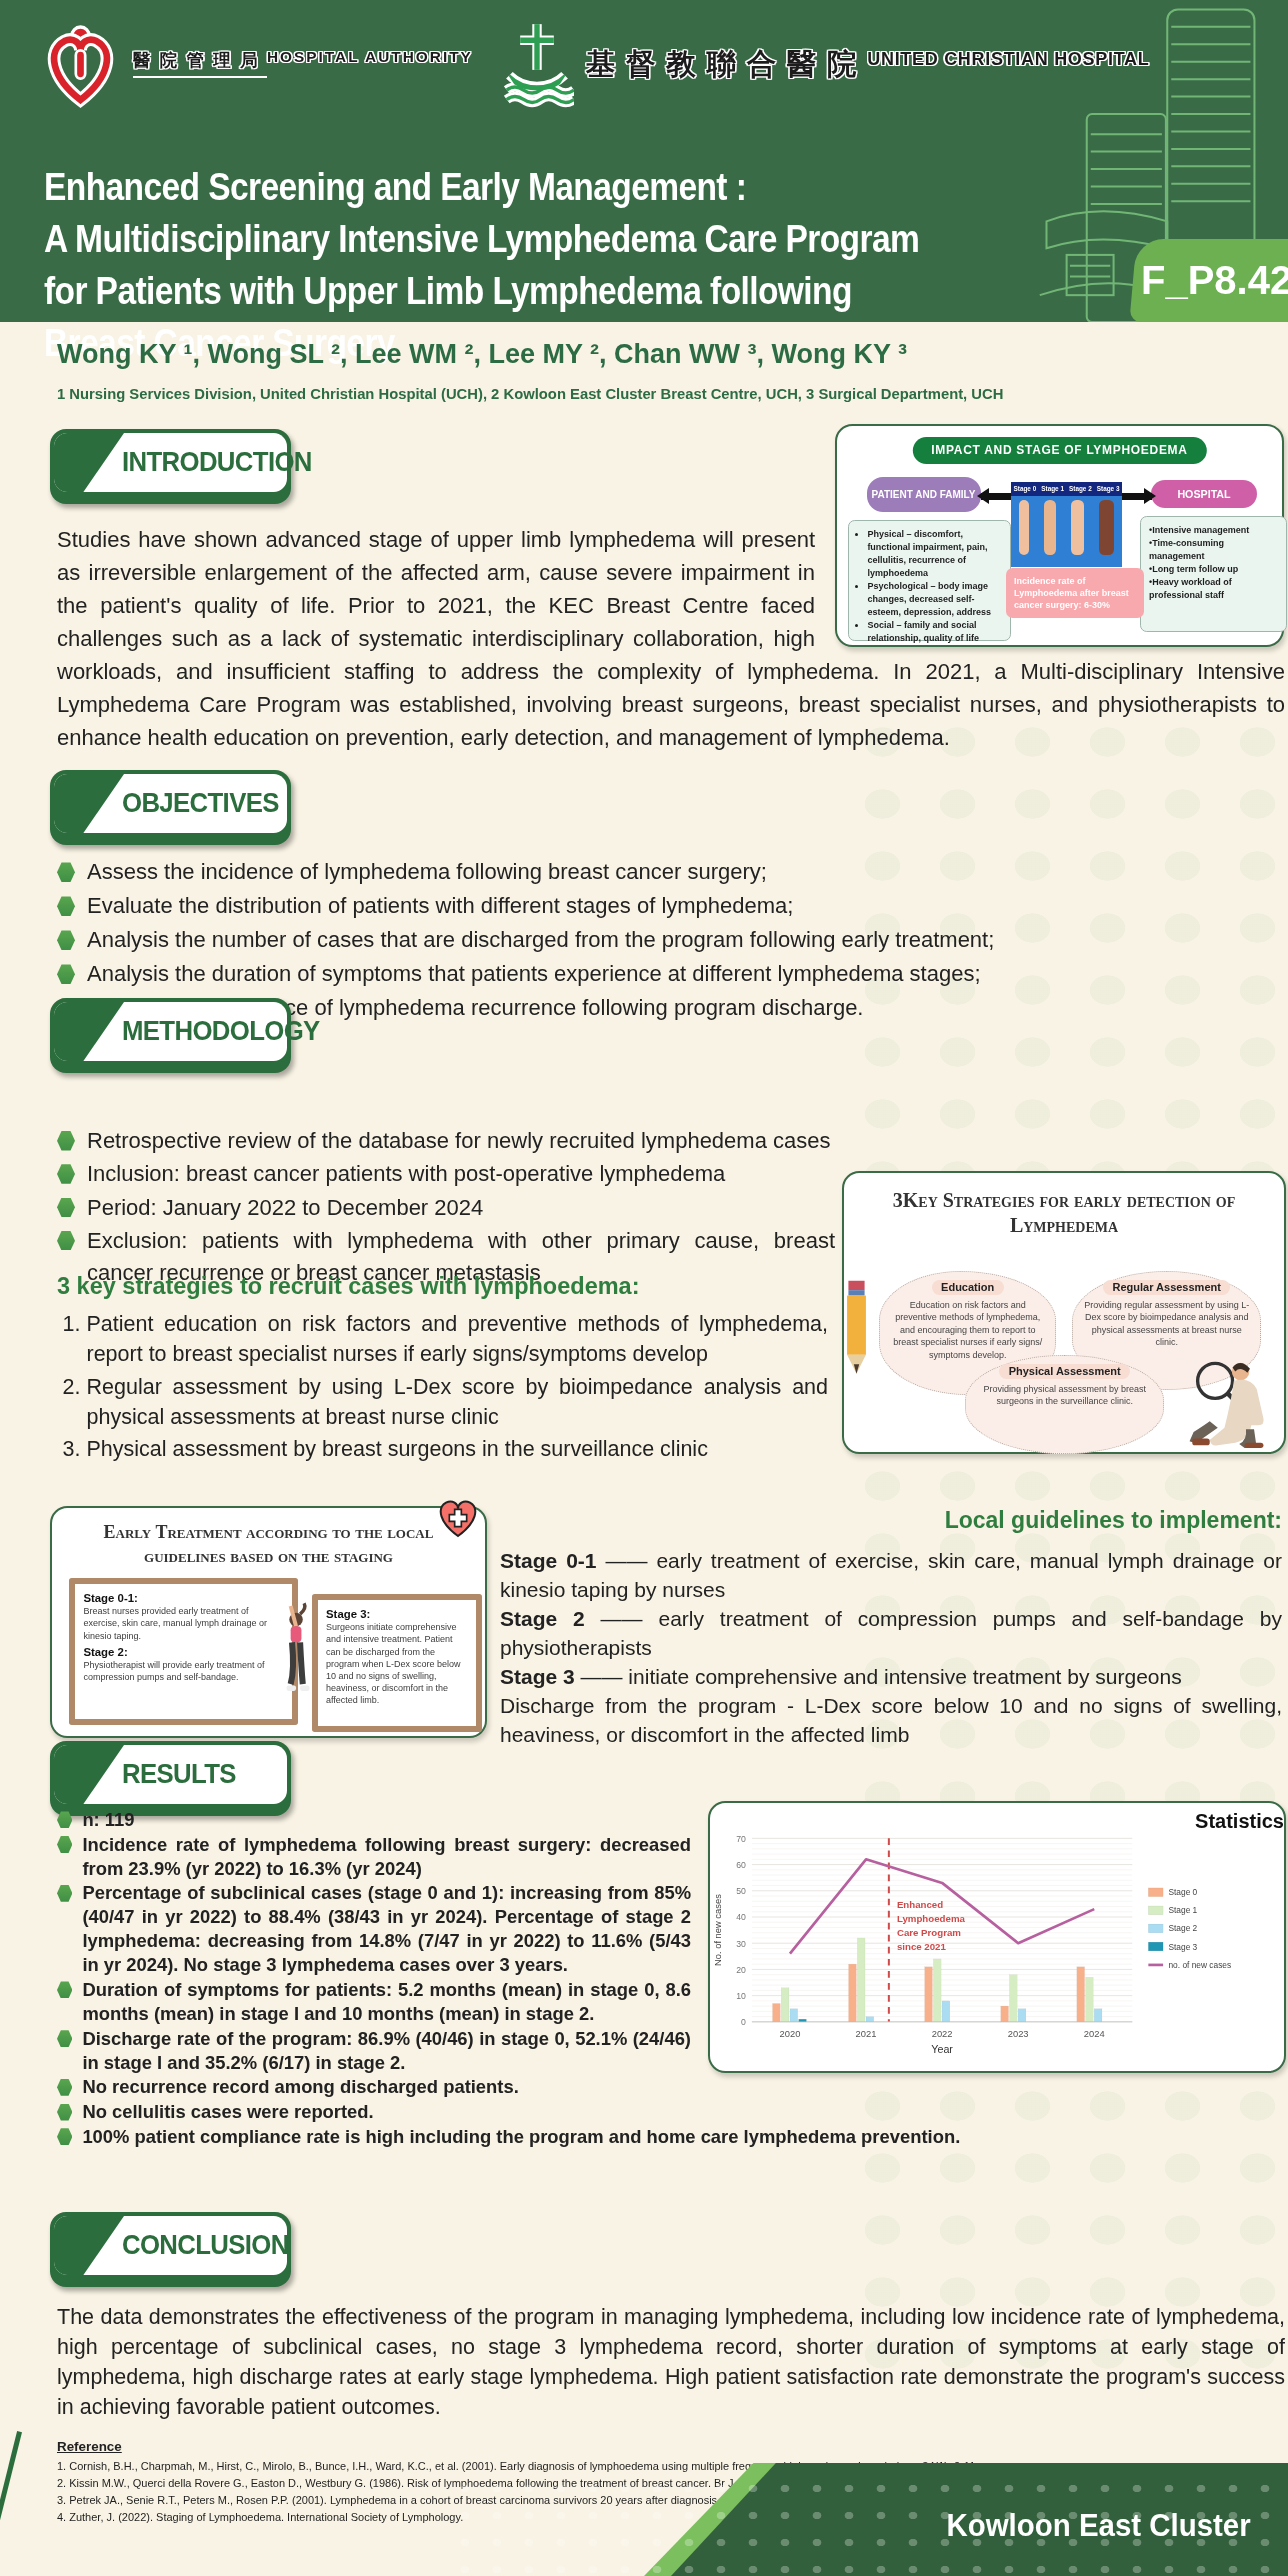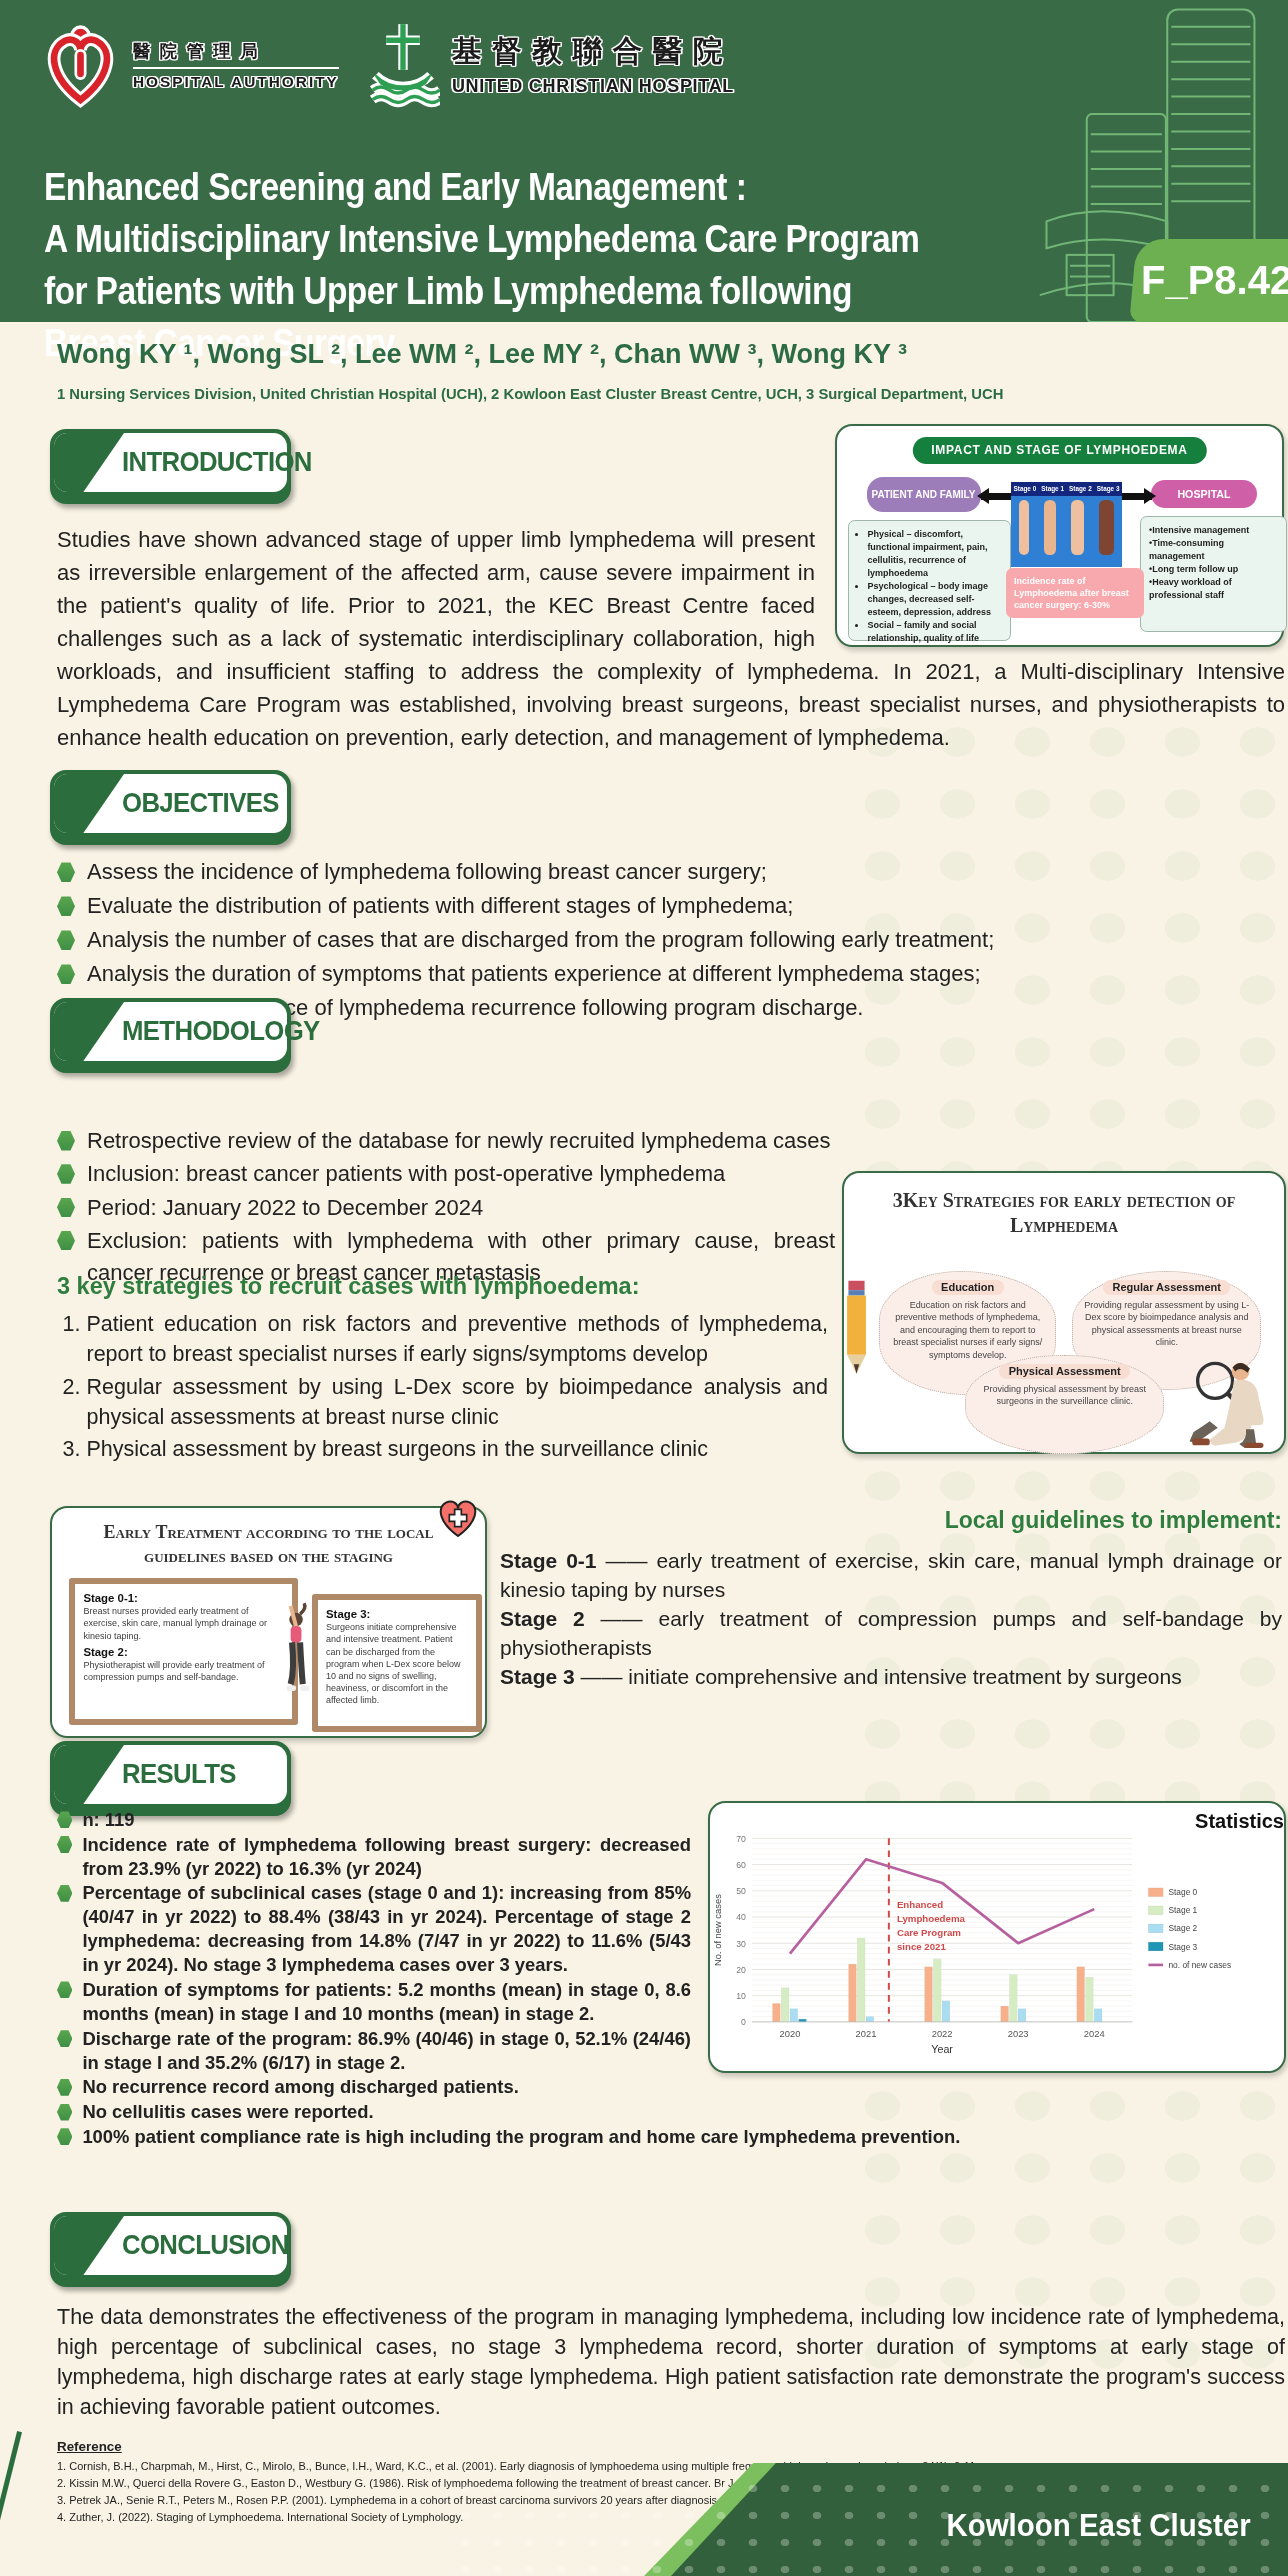--- a/index.html
+++ b/index.html
@@ -2,21 +2,21 @@
 <html style="font-size:10.7px"><head>
 <meta charset="utf-8">
 <style>
   html,body{margin:0;padding:0;}
   body{width:1288px;height:2576px;position:relative;background:#f8f3e4;font-family:"Liberation Sans",sans-serif;color:#222;overflow:hidden;}
   .abs{position:absolute;}
   
   .header{position:absolute;left:0;top:0;width:1288px;height:322px;background:#3a6b47;}
   .logo-row{position:absolute;left:40px;top:20px;display:flex;align-items:center;gap:27px;}
   .logo-block{display:flex;align-items:center;gap:12px;}
-  .logo-text{display:flex;flex-direction:column;}
+  .logo-text{display:flex;flex-direction:row;}
   .outlined{color:#1c1c1c;text-shadow:-1.3px -1.3px 0 #fff,1.3px -1.3px 0 #fff,-1.3px 1.3px 0 #fff,1.3px 1.3px 0 #fff,0 1.3px 0 #fff,0 -1.3px 0 #fff,1.3px 0 0 #fff,-1.3px 0 0 #fff;}
   .ha-cn{font-size:17.4px;letter-spacing:9.4px;font-weight:bold;border-bottom:2.7px solid #fff;padding-bottom:4px;margin-bottom:4px;}
   .ha-en{font-size:15.4px;font-weight:bold;letter-spacing:2px;line-height:1.15;}
   .uch-cn{font-size:29.5px;font-weight:bold;letter-spacing:10.7px;}
   .uch-en{font-size:18px;font-weight:bold;letter-spacing:0.7px;margin-top:4px;}
   .title-wrap{position:absolute;left:44px;top:161px;width:872px;}
   .title-line{white-space:nowrap;color:#fff;font-weight:bold;font-size:39px;line-height:52px;letter-spacing:-0.7px;transform:scaleX(.86);transform-origin:left center;}
   .building{position:absolute;right:0;top:0;height:322px;}
   .code-badge{position:absolute;right:-13.4px;top:239px;width:168px;height:83px;background:#6cb052;border-radius:27px 0 0 12px;transform:skewX(-5deg);display:flex;align-items:center;justify-content:center;}
   .code-badge span{transform:skewX(5deg);color:#fff;font-weight:bold;font-size:40px;letter-spacing:0px;}
@@ -359,20 +359,21 @@
     <div class="stage-label">Stage 3:</div>
     <p class="stage-text">Surgeons initiate comprehensive and intensive treatment. Patient can be discharged from the program when L-Dex score below 10 and no signs of swelling, heaviness, or discomfort in the affected limb.</p>
   </div>
 </div>
 
 <div class="guidelines">
   <div class="guide-heading">Local guidelines to implement:</div>
   <div class="guide-item"><b>Stage 0-1</b><span> —— early treatment of exercise, skin care, manual lymph drainage or kinesio taping by nurses</span></div>
   <div class="guide-item"><b>Stage 2</b><span> —— early treatment of compression pumps and self-bandage by physiotherapists</span></div>
   <div class="guide-item"><b>Stage 3</b><span> —— initiate comprehensive and intensive treatment by surgeons</span></div>
+  <div class="guide-item"><b></b><span>Discharge from the program - L-Dex score below 10 and no signs of swelling, heaviness, or discomfort in the affected limb</span></div>
 </div>
 
 <div class="badge" style="left:50px;top:1741px;">
   <div class="outer"></div>
     <div class="inner"></div>
     <div class="wedge"></div>
   <div class="label">RESULTS</div>
 </div>
 <div class="results-list">
   <div class="results-spacer"></div>

